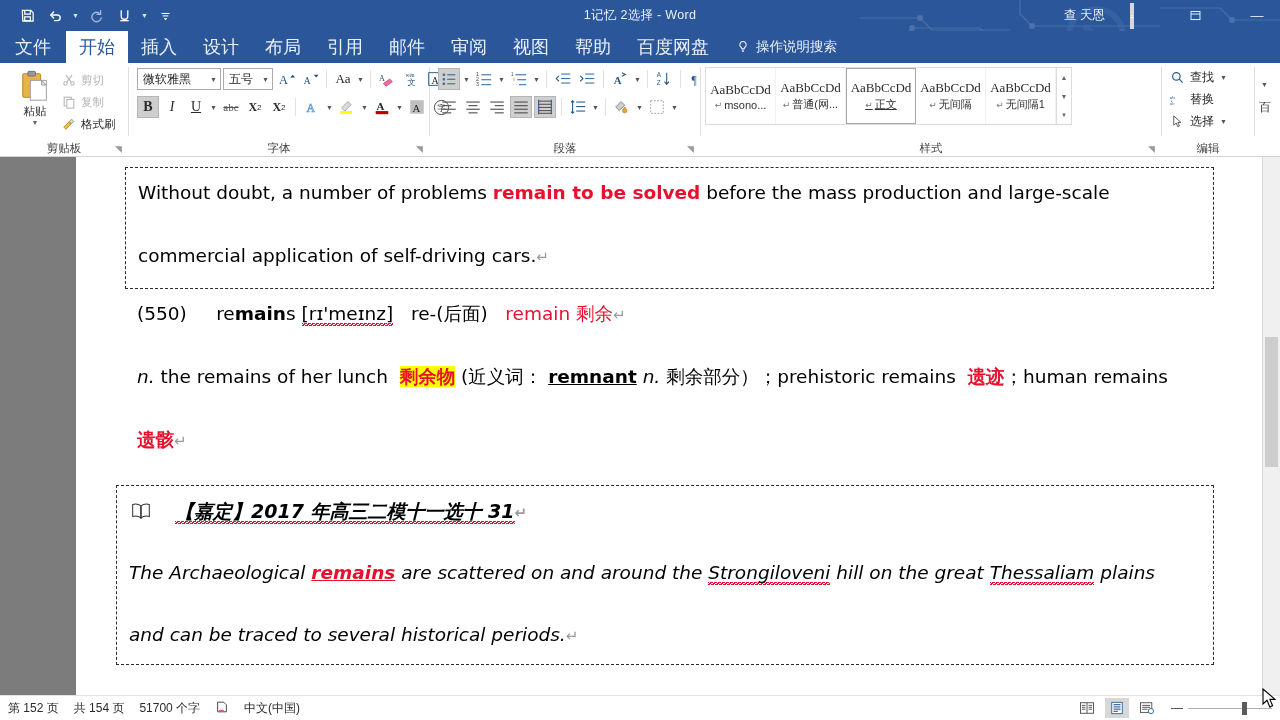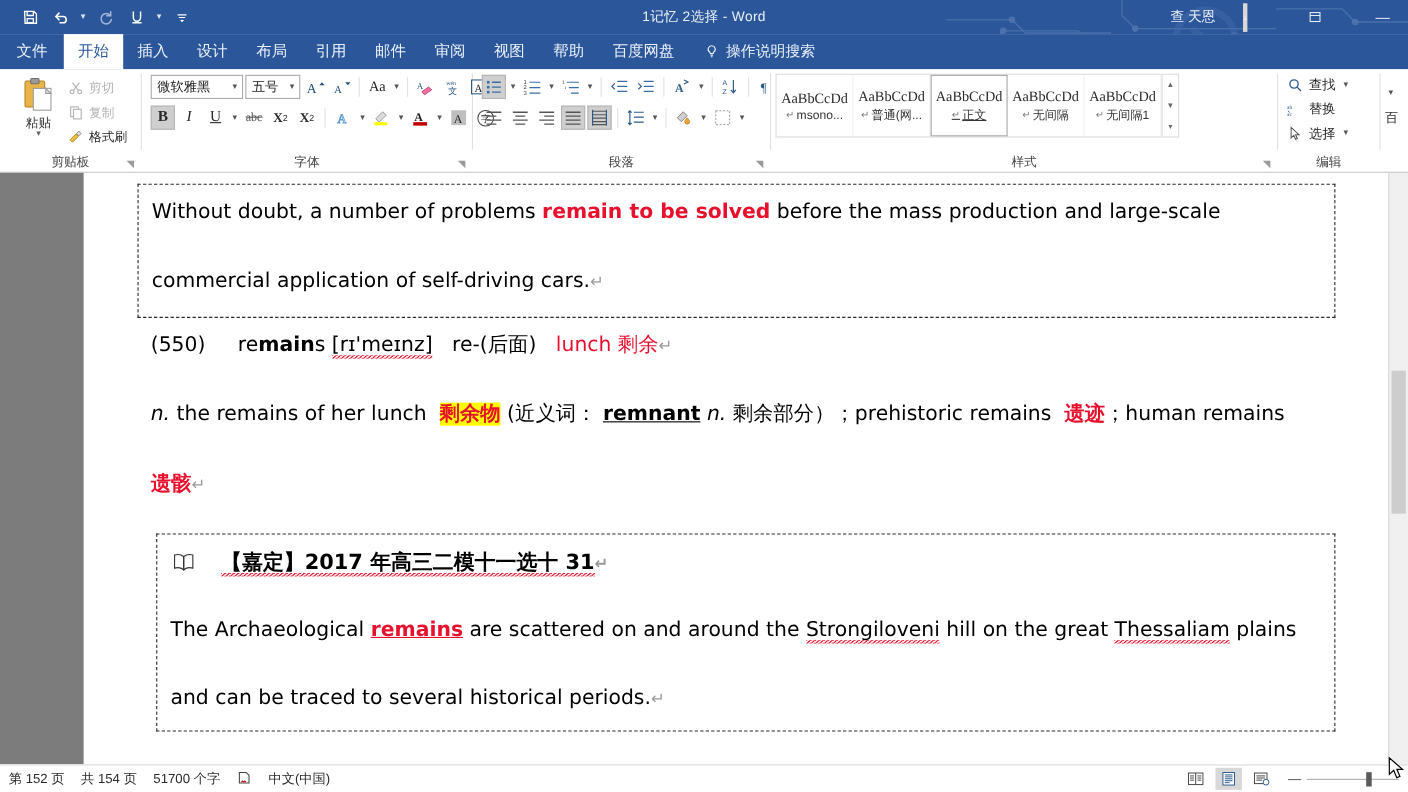--- a/index.html
+++ b/index.html
@@ -57,21 +57,21 @@
     font-size: 13px;
   }
 
   
   .tabsrow {
     height: 32px; background: #2b579a;
     display: flex; align-items: stretch; position: relative; overflow: hidden;
   }
   .tab {
     padding: 0 13px; display: flex; align-items: center;
-    color: #eaf0f9; font-size: 14px; position: relative; z-index: 2;
+    color: #eaf0f9; font-size: 18px; position: relative; z-index: 2;
   }
   .tab.active { background: #fff; color: #2b579a; }
   .tab.first { padding: 0 15px; }
   .tellme {
     display: flex; align-items: center; gap: 6px;
     color: #eaf0f9; font-size: 13.5px; padding-left: 14px; z-index: 2;
   }
 
   
   .ribbon {
@@ -744,31 +744,31 @@
       <div class="dashbox" style="position:absolute; left:49px; top:10px; right:48px; height:122px;">
         <div class="para" style="position:absolute; left:12px; top:79px;">
           <span>commercial  application  of  self-driving  cars.</span><span class="pilcrow-mark">↵</span>
         </div>
         <div class="para" style="position:absolute; left:12px; top:16px; right:4px;">
           <span>Without  doubt,  a  number  of  problems  </span><span class="redb">remain  to  be  solved</span><span>  before  the  mass  production  and  large-scale</span>
         </div>
       </div>
 
       <div class="para" style="position:absolute; left:61px; top:148px;">
-        <span>(550)</span><span>&nbsp;&nbsp;&nbsp;&nbsp;&nbsp;</span><span>re</span><span class="b">main</span><span>s</span><span>&nbsp;</span><span class="ipa sq">[rɪ'meɪnz]</span><span>&nbsp;&nbsp;&nbsp;</span><span>re-(后面)</span><span>&nbsp;&nbsp;&nbsp;</span><span class="red">lunch</span><span>&nbsp;</span><span class="red">剩余</span><span class="pilcrow-mark">↵</span>
+        <span>(550)</span><span>&nbsp;&nbsp;&nbsp;&nbsp;&nbsp;</span><span>re</span><span class="b">main</span><span>s</span><span>&nbsp;</span><span class="ipa sq">[rɪ'meɪnz]</span><span>&nbsp;&nbsp;&nbsp;</span><span>re-(后面)</span><span>&nbsp;&nbsp;&nbsp;</span><span class="red">remain</span><span>&nbsp;</span><span class="red">剩余</span><span class="pilcrow-mark">↵</span>
       </div>
 
       <div class="para" style="position:absolute; left:61px; top:211px;">
         <span class="i">n.</span><span>&nbsp;</span><span>the remains of her lunch</span><span>&nbsp;&nbsp;</span><span class="redb hl">剩余物</span><span>&nbsp;</span><span>(近义词：</span><span>&nbsp;</span><span class="b u">remnant</span><span>&nbsp;</span><span class="i">n.</span><span>&nbsp;</span><span>剩余部分）；</span><span>prehistoric remains</span><span>&nbsp;&nbsp;</span><span class="redb">遗迹</span><span>；human remains</span>
       </div>
       <div class="para" style="position:absolute; left:61px; top:274px;">
         <span class="redb">遗骸</span><span class="pilcrow-mark">↵</span>
       </div>
 
-      <div class="dashbox" style="position:absolute; left:66px; top:328px; right:48px; height:180px;">
+      <div class="dashbox" style="position:absolute; left:40px; top:328px; right:48px; height:180px;font-style:italic;">
         <div style="position:absolute; left:12px; top:16px; display:flex; align-items:center; gap:22px;">
           <svg width="24" height="19" viewBox="0 0 26 20">
             <path d="M13 4c-2.5-2-6-2.4-9-1.6v13c3-.8 6.5-.4 9 1.6z" fill="#fff" stroke="#333" stroke-width="1.1"></path>
             <path d="M13 4c2.5-2 6-2.4 9-1.6v13c-3-.8-6.5-.4-9 1.6z" fill="#fff" stroke="#333" stroke-width="1.1"></path>
             <path d="M13 4v13" stroke="#333" stroke-width="1.1"></path>
           </svg>
           <span class="para b" style="font-size:19px;">
             <span class="sq">【嘉定】2017 年高三二模十一选十 31</span><span class="pilcrow-mark">↵</span>
           </span>
         </div>

